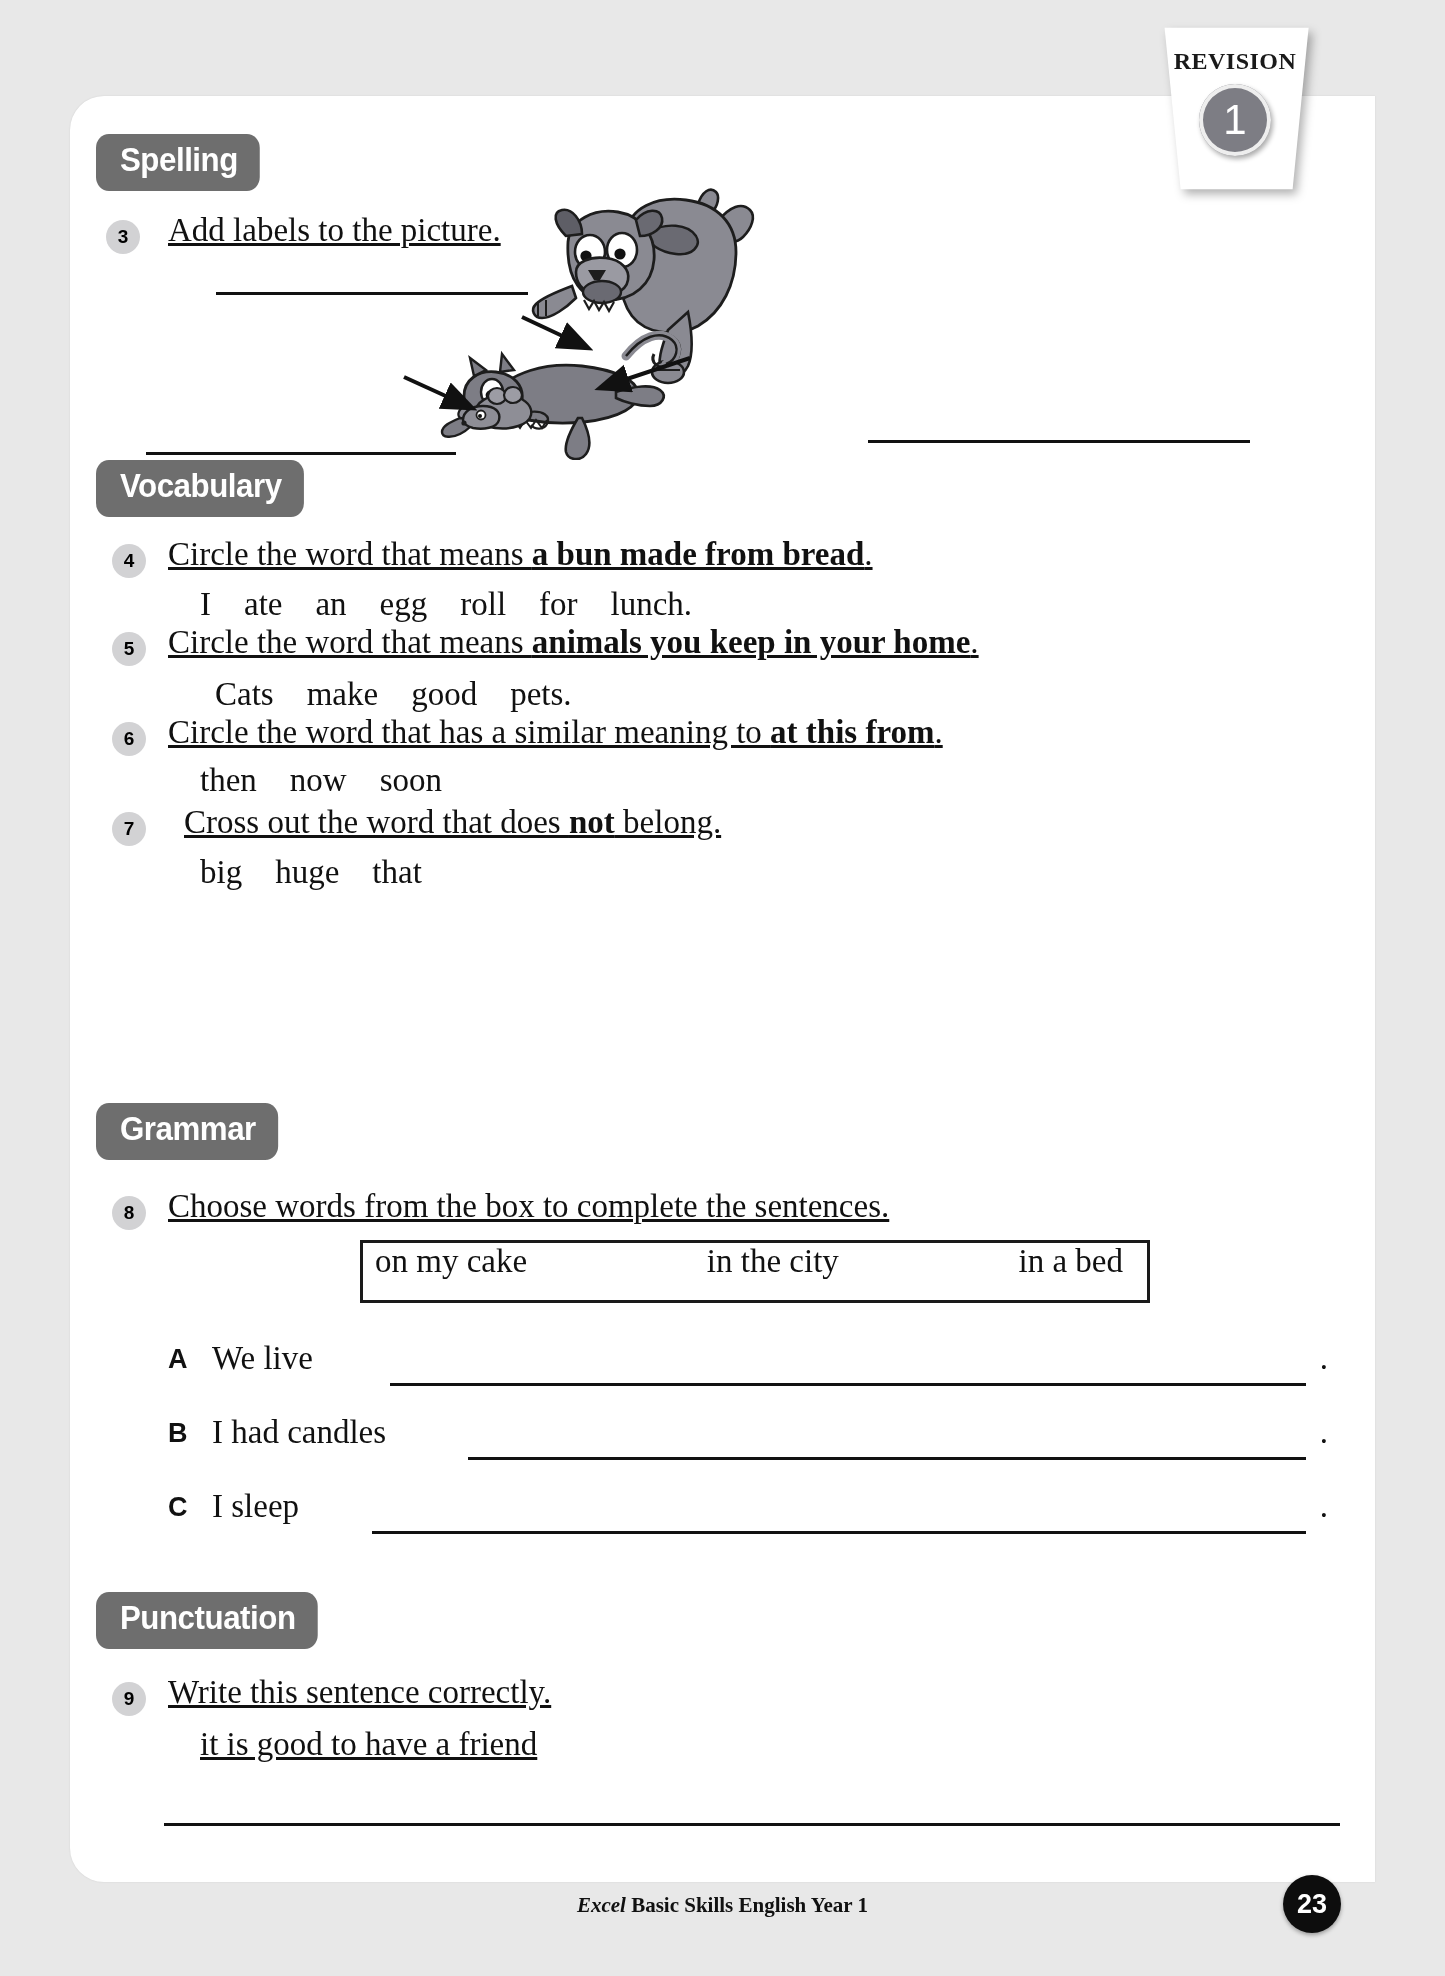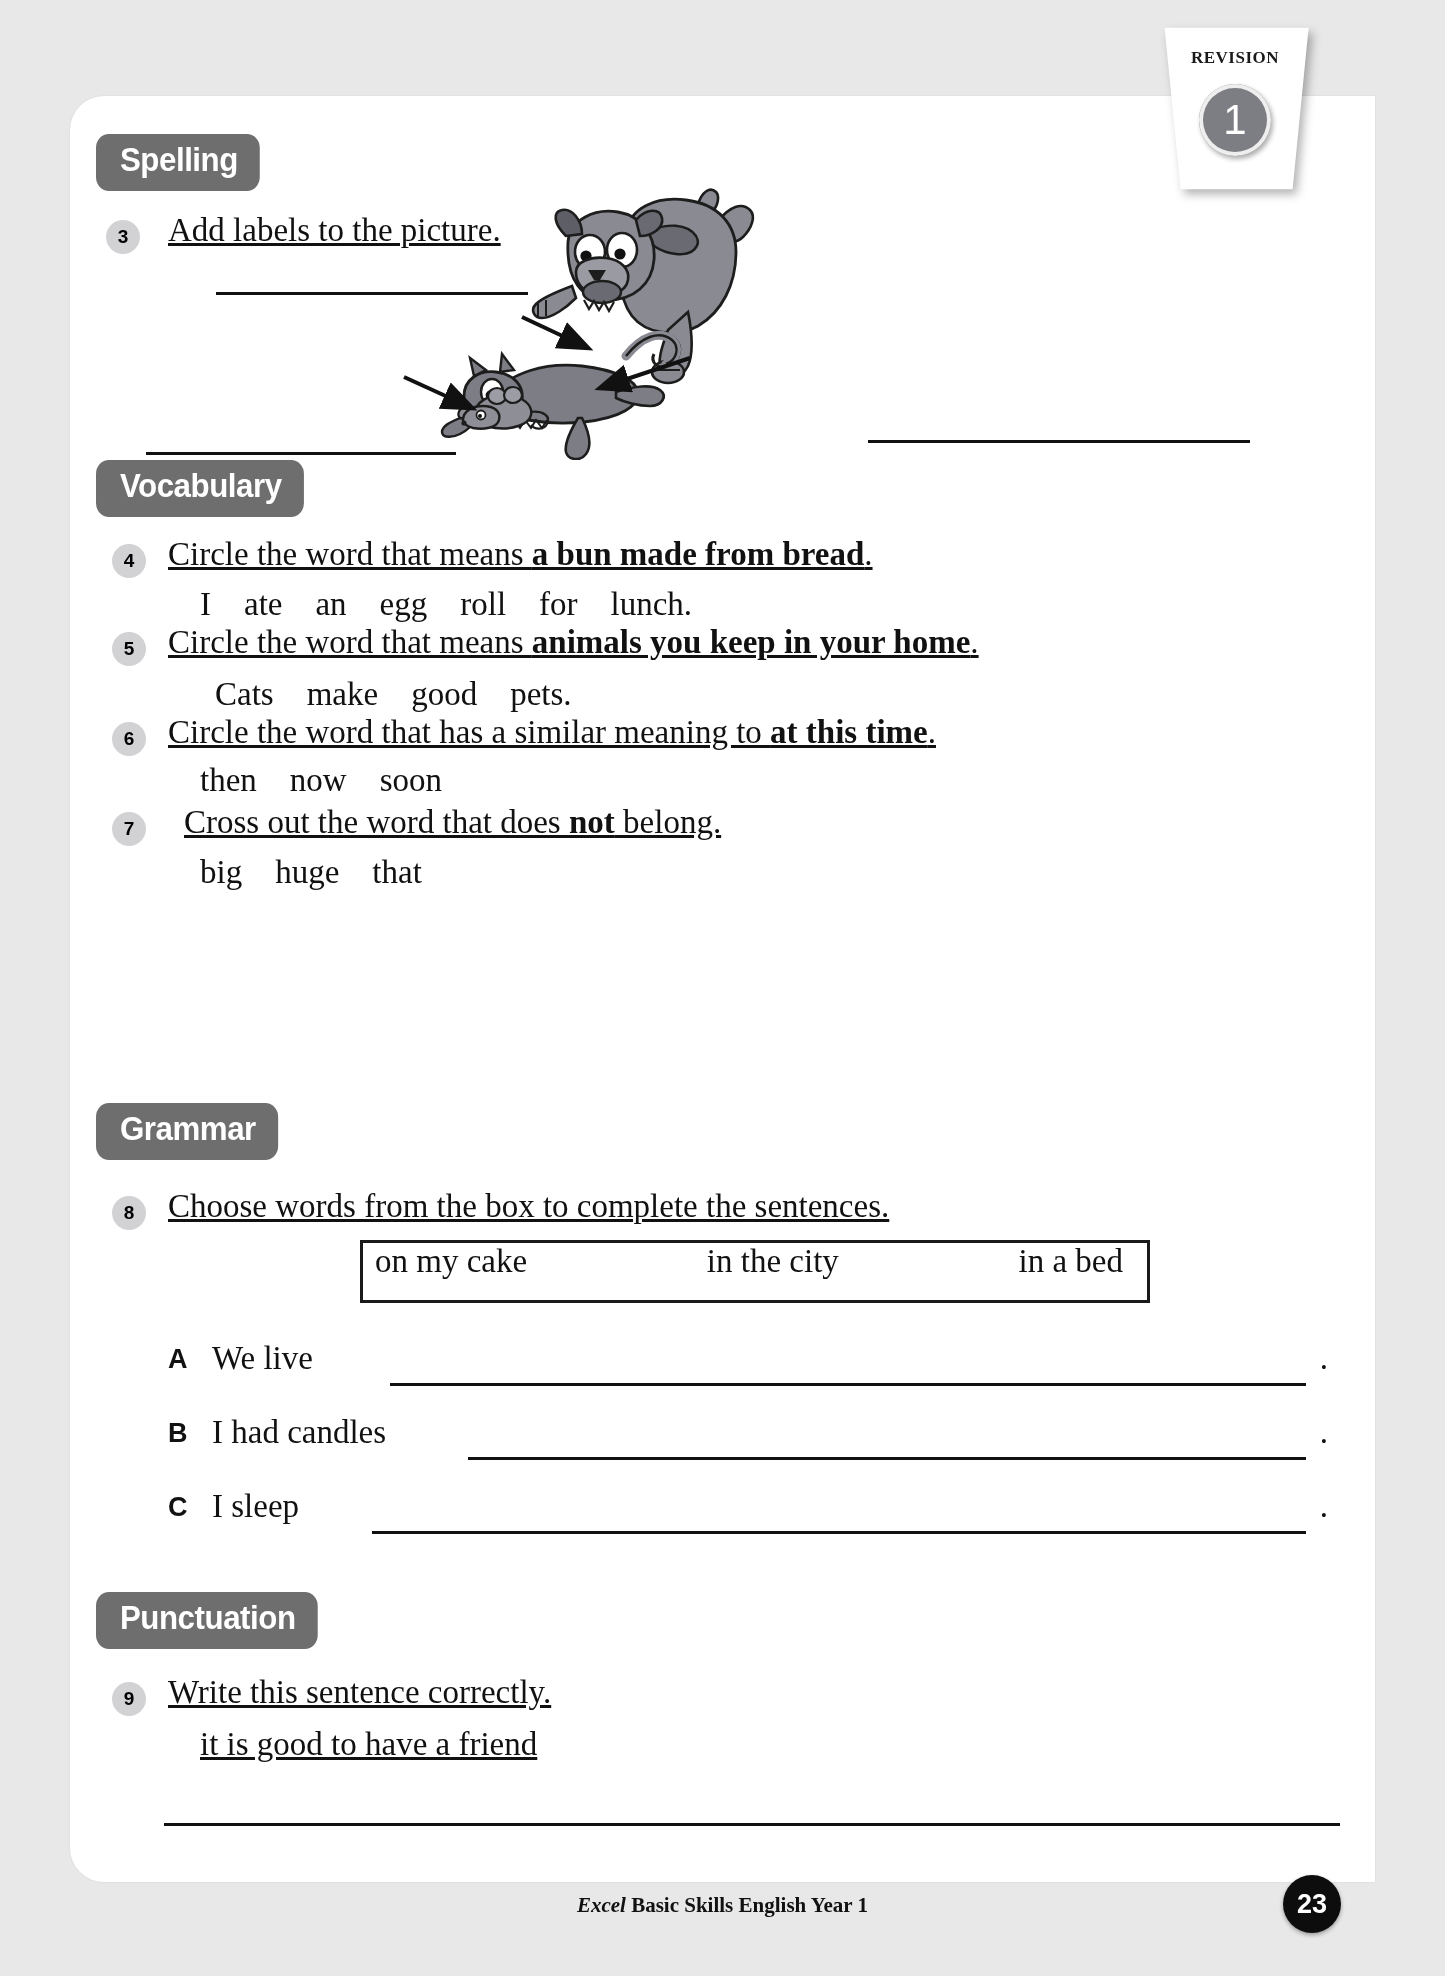--- a/index.html
+++ b/index.html
@@ -43,21 +43,21 @@
     clip-path: polygon(6% 1%, 96% 1%, 86% 99%, 16% 99%);
   }
   #revision-tab .tab-label {
     position: absolute;
     top: 22px;
     left: 0;
     right: 0;
     text-align: center;
     font-family: "Liberation Serif", serif;
     font-weight: bold;
-    font-size: 17px;
+    font-size: 24px;
     letter-spacing: 0.5px;
     color: #1a1a1a;
   }
   #revision-tab .tab-circle {
     position: absolute;
     top: 58px;
     left: 50%;
     transform: translateX(-50%);
     width: 72px;
     height: 72px;
@@ -388,21 +388,21 @@
 
 <div class="qnum" style="left:112px; top:544px;">4</div>
 <div class="qtext" style="left:168px; top:536px;"><span>Circle the word that means </span><b>a bun made from bread</b><span>.</span></div>
 <div class="wordrow" style="left:200px; top:586px;">I    ate    an    egg    roll    for    lunch.</div>
 
 <div class="qnum" style="left:112px; top:632px;">5</div>
 <div class="qtext" style="left:168px; top:624px;"><span>Circle the word that means </span><b>animals you keep in your home</b><span>.</span></div>
 <div class="wordrow" style="left:208px; top:676px;margin-left:7px;">Cats    make    good    pets.</div>
 
 <div class="qnum" style="left:112px; top:722px;">6</div>
-<div class="qtext" style="left:168px; top:714px;"><span>Circle the word that has a similar meaning to </span><b>at this time</b><span>.</span></div>
+<div class="qtext" style="left:168px; top:714px;"><span>Circle the word that has a similar meaning to </span><b>at this from</b><span>.</span></div>
 <div class="wordrow" style="left:200px; top:762px;">then    now    soon</div>
 
 <div class="qnum" style="left:112px; top:812px;">7</div>
 <div class="qtext" style="left:184px; top:804px;text-align:center;"><span>Cross out the word that does </span><b>not</b><span> belong.</span></div>
 <div class="wordrow" style="left:200px; top:854px;">big    huge    that</div>
 
 <div class="section-pill" style="left:96px; top:1103px;">Grammar</div>
 
 <div class="qnum" style="left:112px; top:1196px;">8</div>
 <div class="qtext" style="left:168px; top:1188px;">Choose words from the box to complete the sentences.</div>

